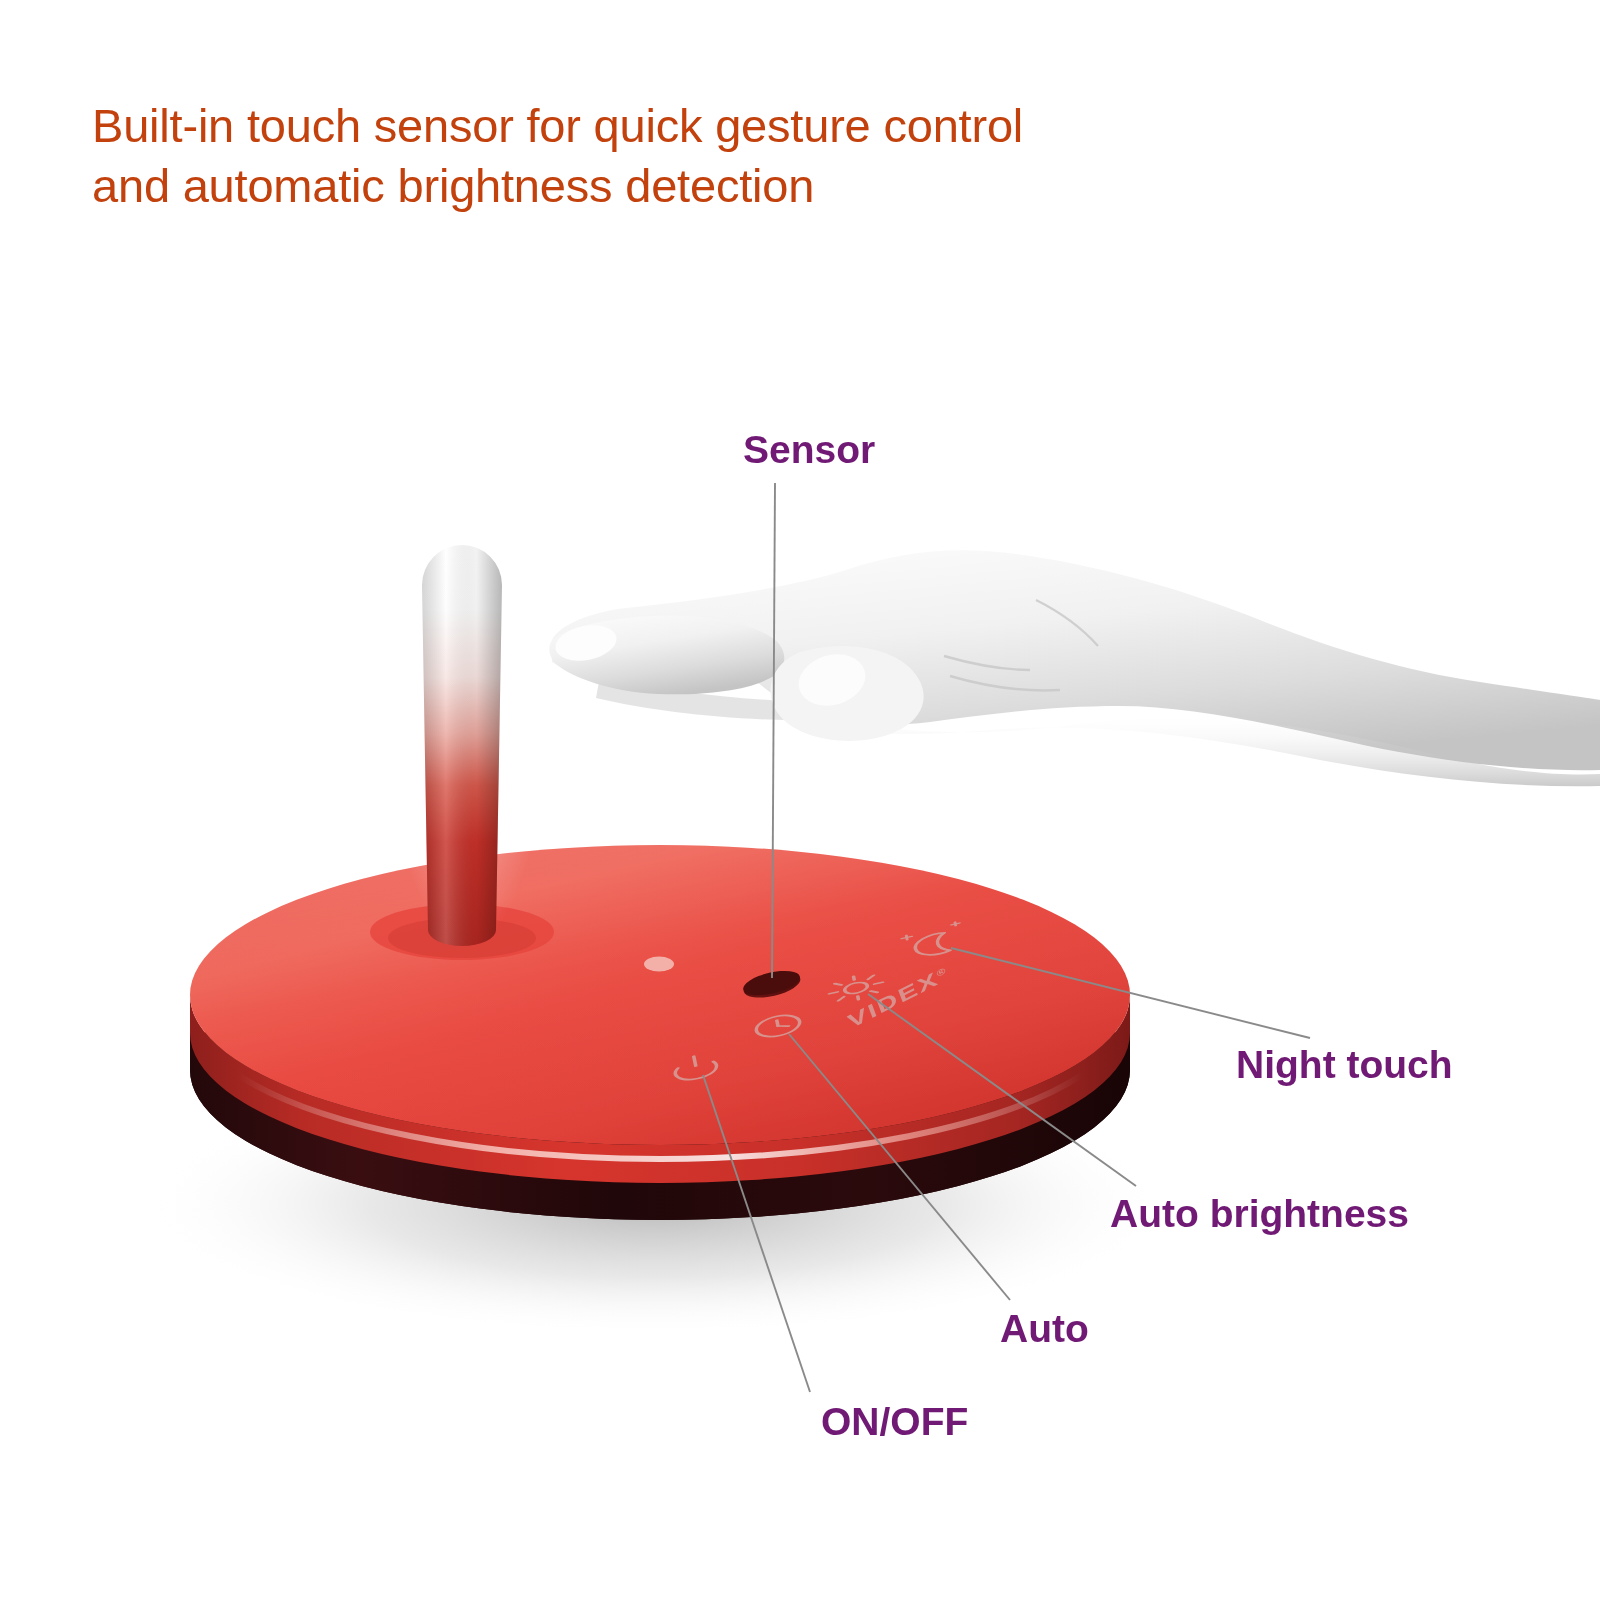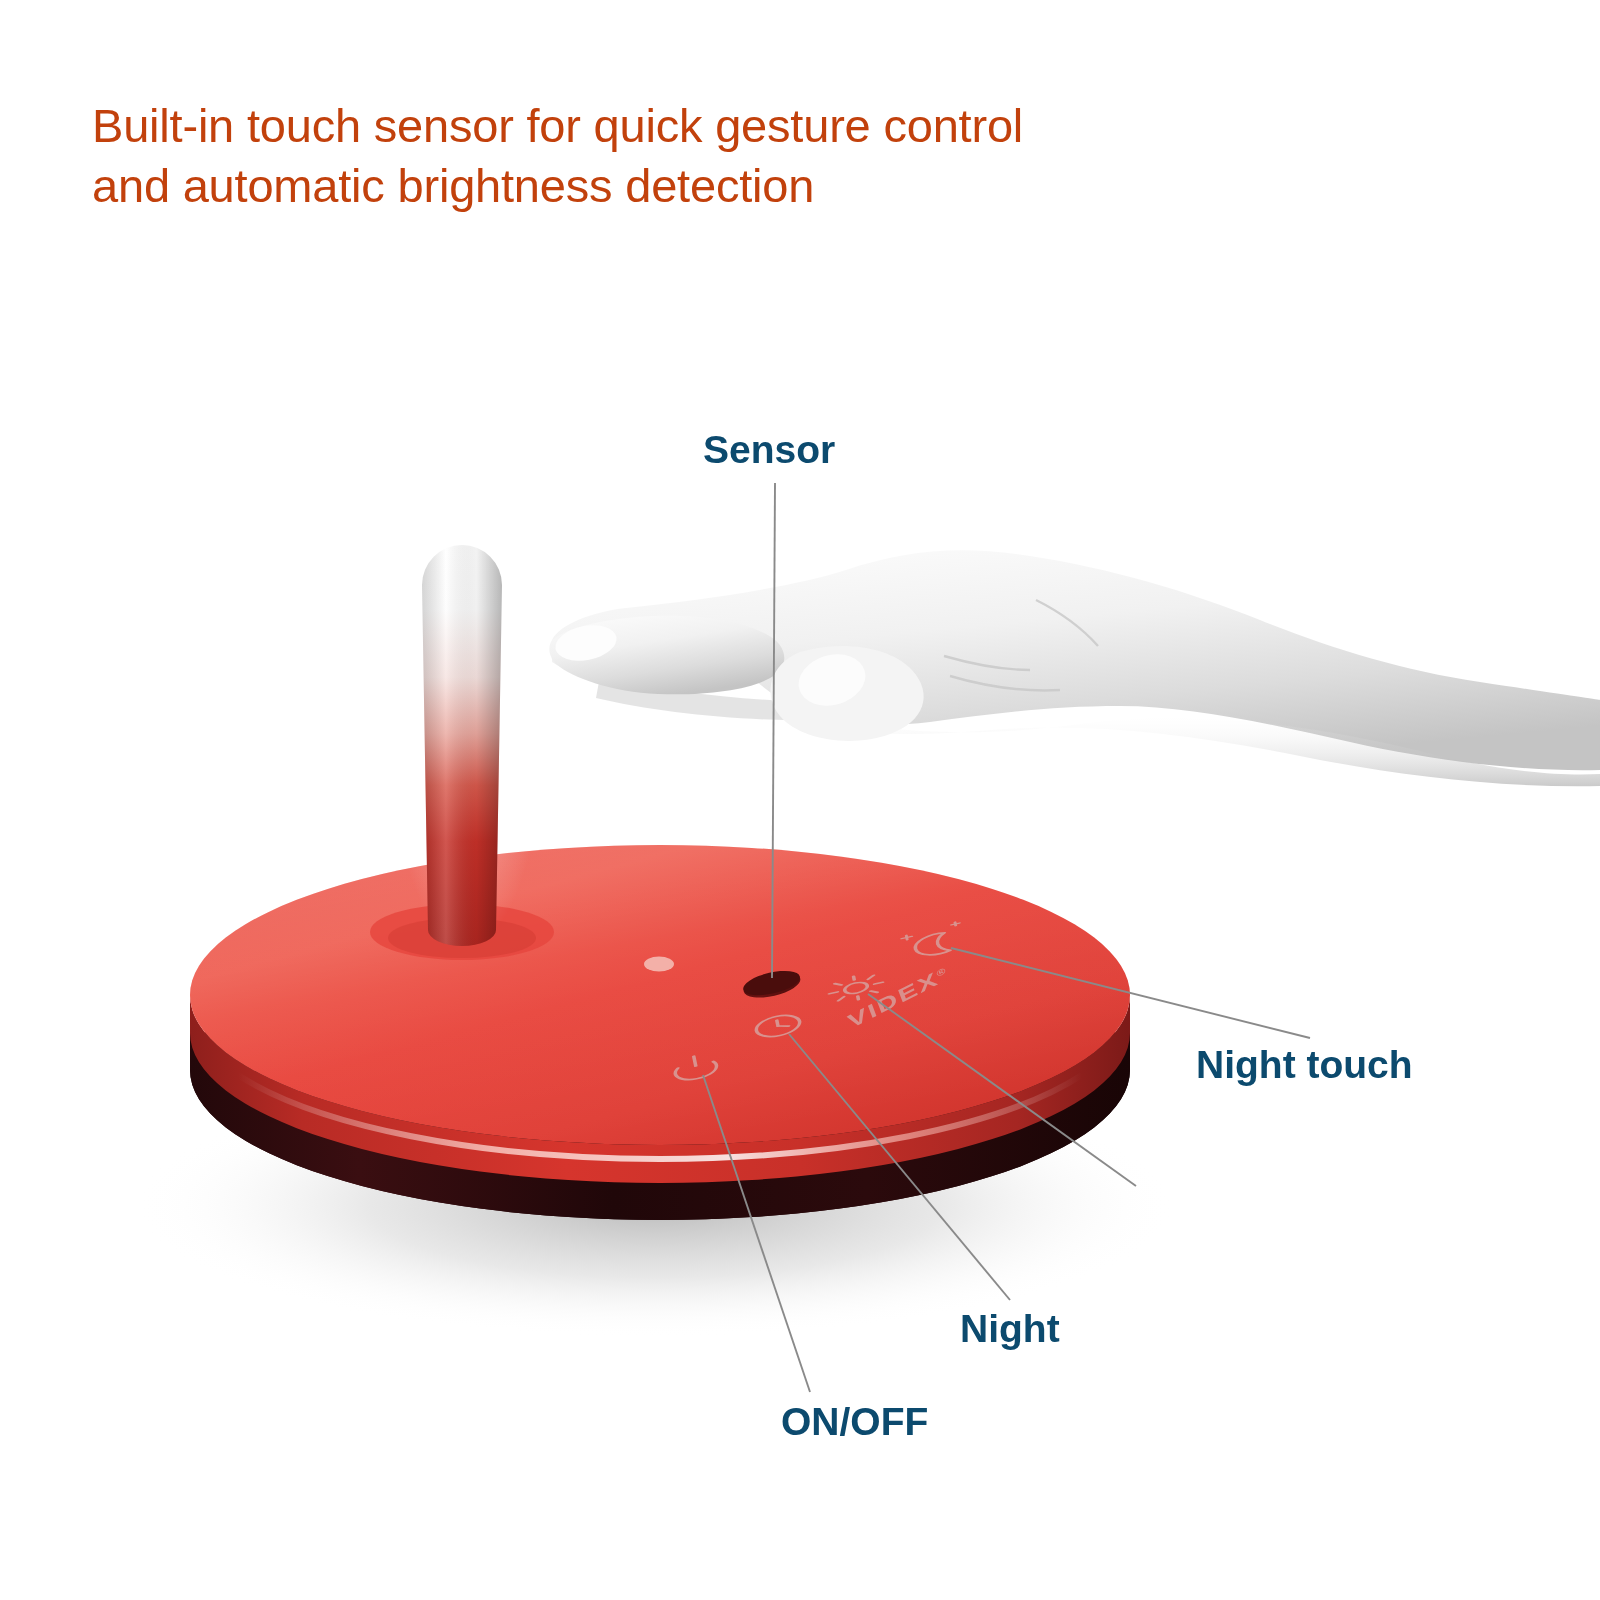--- a/index.html
+++ b/index.html
@@ -49,22 +49,23 @@
     width: 1600px;
     height: 1600px;
     overflow: visible;
   }
 
   
   .callout {
     position: absolute;
     font-family: "Liberation Sans", sans-serif;
     font-weight: 700;
-    color: #0c4a6e;
+    color: #701a75;
     white-space: nowrap;
+    margin-left: 40px;
   }
   #label-sensor        { left: 703px;  top: 428px;  font-size: 39px; }
   #label-night-mode    { left: 1196px; top: 1043px; font-size: 39px; }
   #label-auto-bright   { left: 1070px; top: 1192px; font-size: 39px; }
   #label-timer         { left: 960px;  top: 1307px; font-size: 39px; }
   #label-onoff         { left: 781px;  top: 1400px; font-size: 39px; }
 
   
   #brand-mark {
     position: absolute;
@@ -323,19 +324,20 @@
         <line x1="868" y1="994" x2="1136" y2="1186"></line>
         <line x1="789" y1="1034" x2="1010" y2="1300"></line>
         <line x1="703" y1="1075" x2="810" y2="1392"></line>
       </g>
     </svg>
 
     <div class="callout" id="label-sensor">Sensor</div>
 
     <div class="callout" id="label-night-mode">Night touch</div>
 
-
-    <div class="callout" id="label-timer">Night</div>
+    <div class="callout" id="label-auto-bright">Auto brightness</div>
+
+    <div class="callout" id="label-timer">Auto</div>
 
     <div class="callout" id="label-onoff">ON/OFF</div>
 
   </div>
 </div>
 
 </body></html>

